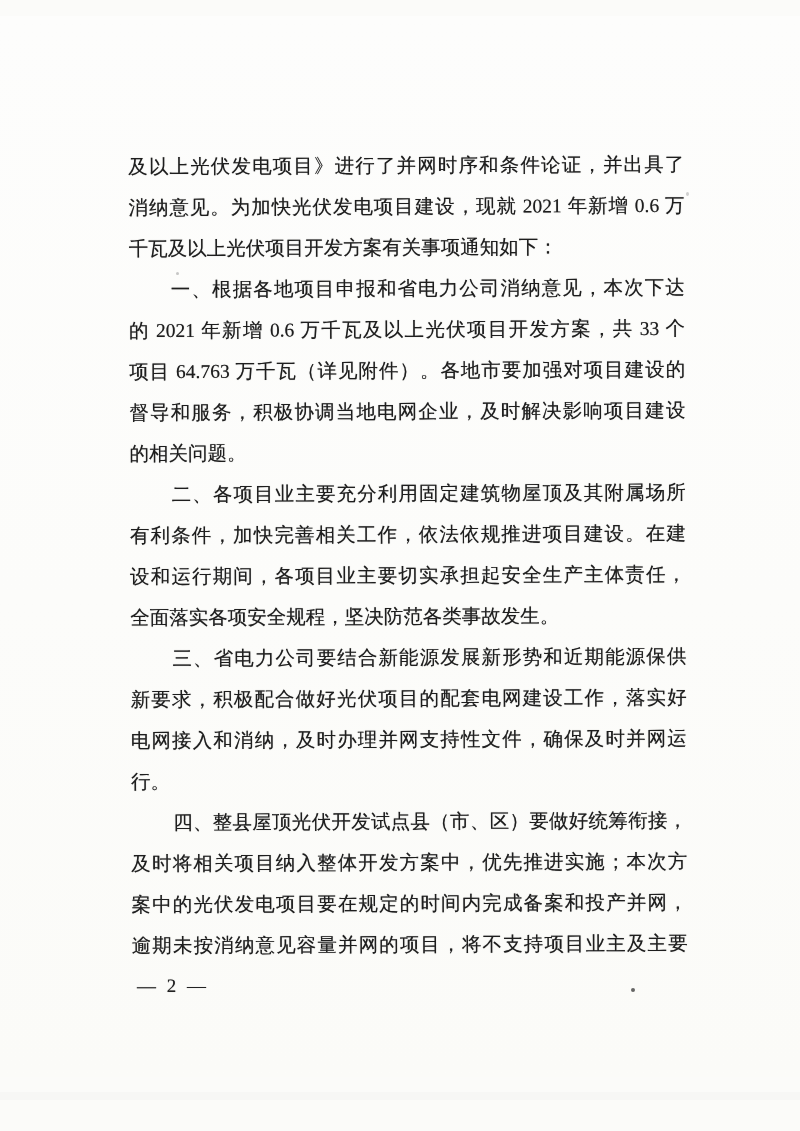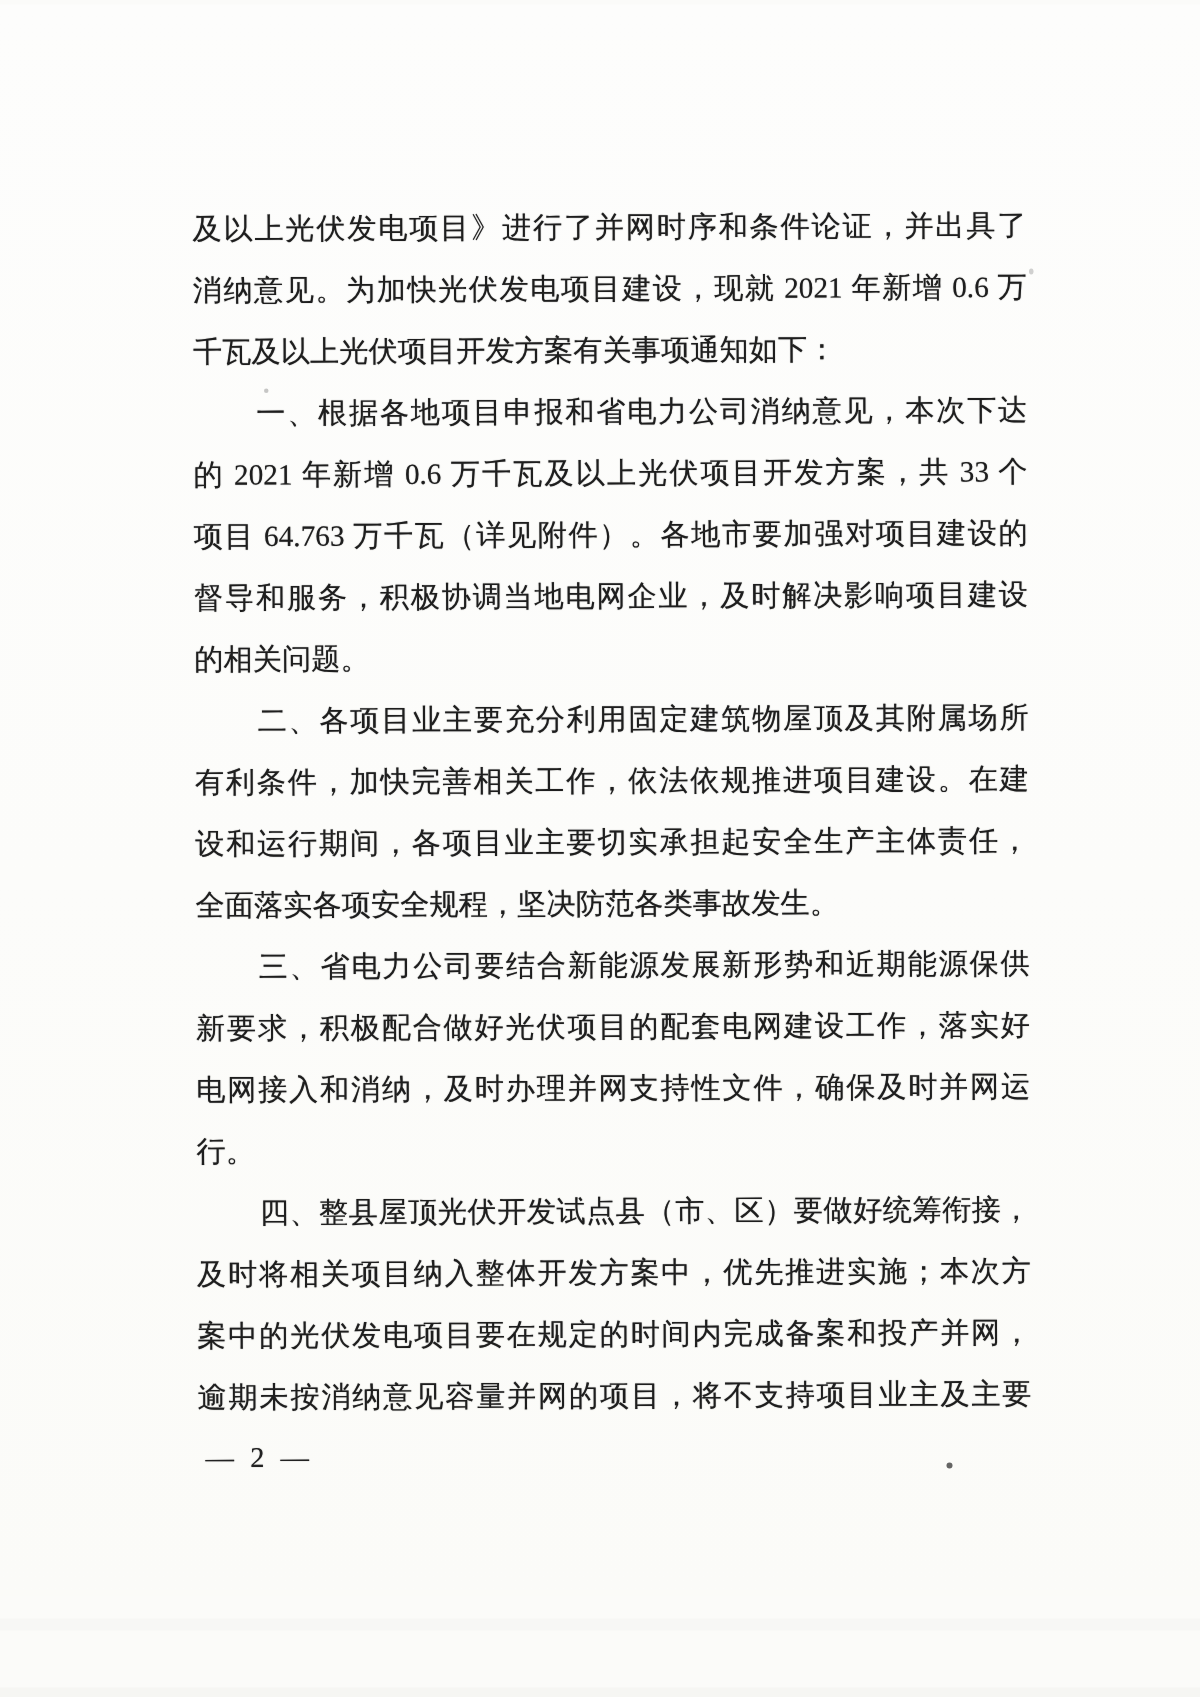--- a/index.html
+++ b/index.html
@@ -5,21 +5,21 @@
   html, body {
     margin: 0;
     padding: 0;
     width: 800px;
     height: 1131px;
     background: #fbfbf9;
     overflow: hidden;
   }
   .page {
     position: absolute;
-    left: 0; top: 3px;
+    left: 0; top: 16px;
     width: 800px;
     height: 1061px;
     background: linear-gradient(180deg, #fdfdfc 0%, #fcfcfa 55%, #fbfbf8 100%);
   }
   .textblock {
     position: absolute;
     left: 130px;
     top: 129px;
     width: 556px;
     transform: rotate(-0.25deg);

